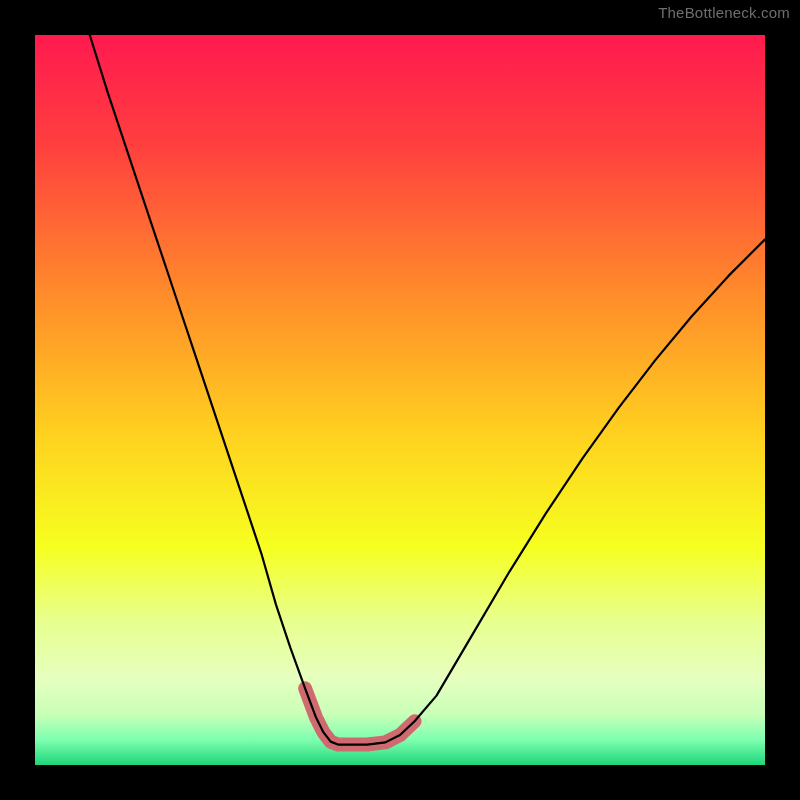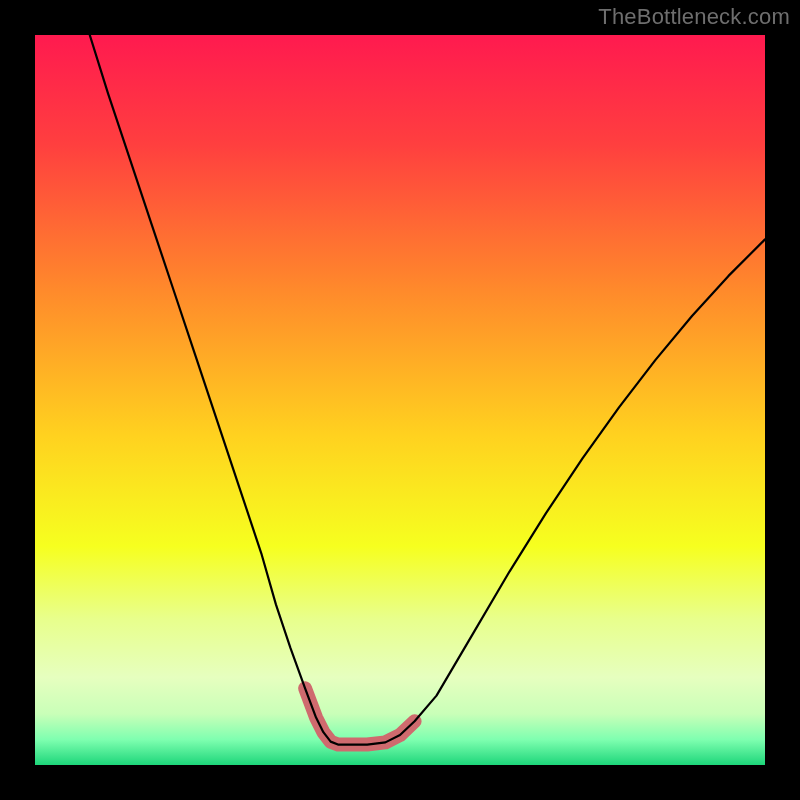--- a/index.html
+++ b/index.html
@@ -17,21 +17,21 @@
     top: 0;
     width: 800px;
     height: 800px;
     background: #000;
   }
   .watermark {
     position: absolute;
     top: 4px;
     right: 10px;
     color: #6e6e6e;
-    font-size: 22px;
+    font-size: 15px;
     font-weight: 500;
     letter-spacing: 0.2px;
     z-index: 50;
   }
   .plot-area {
     position: absolute;
     left: 35px;
     top: 35px;
     width: 730px;
     height: 730px;

